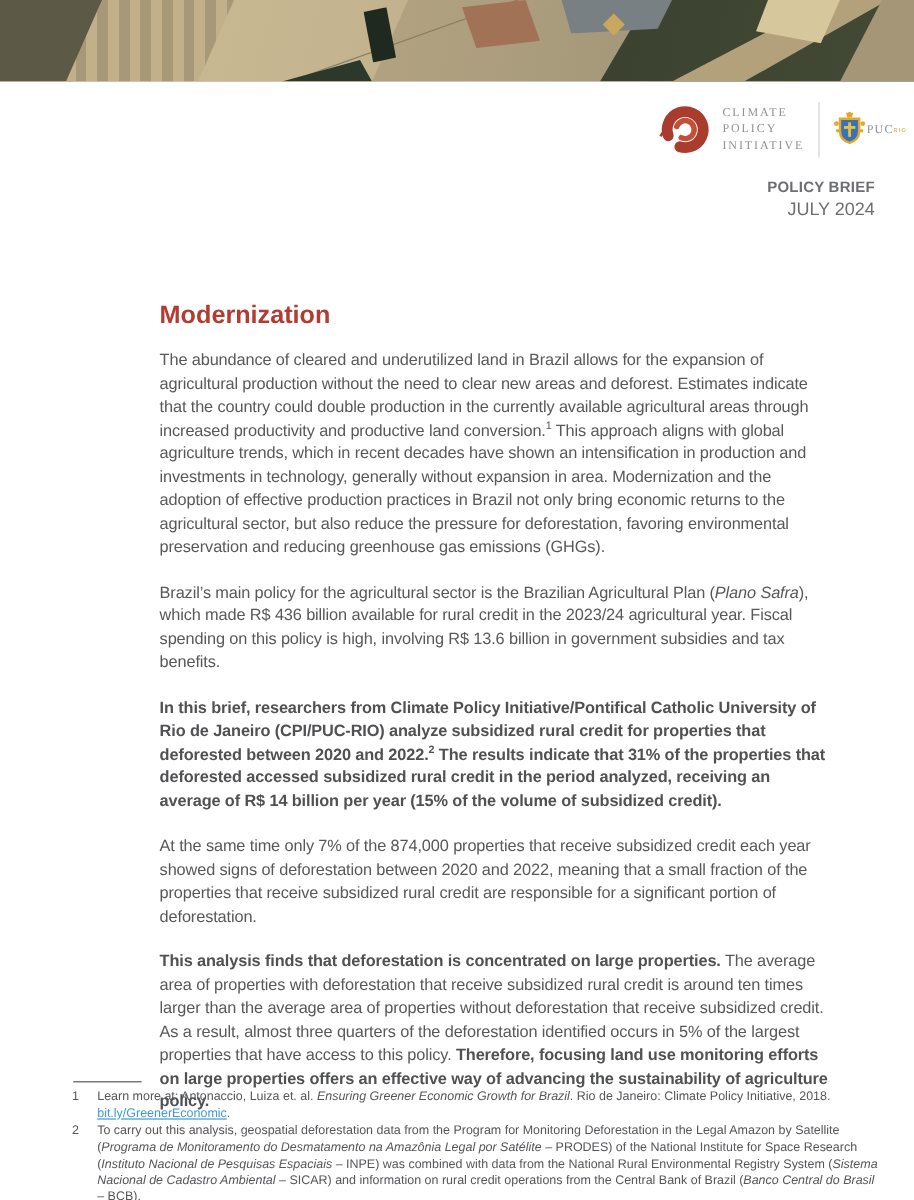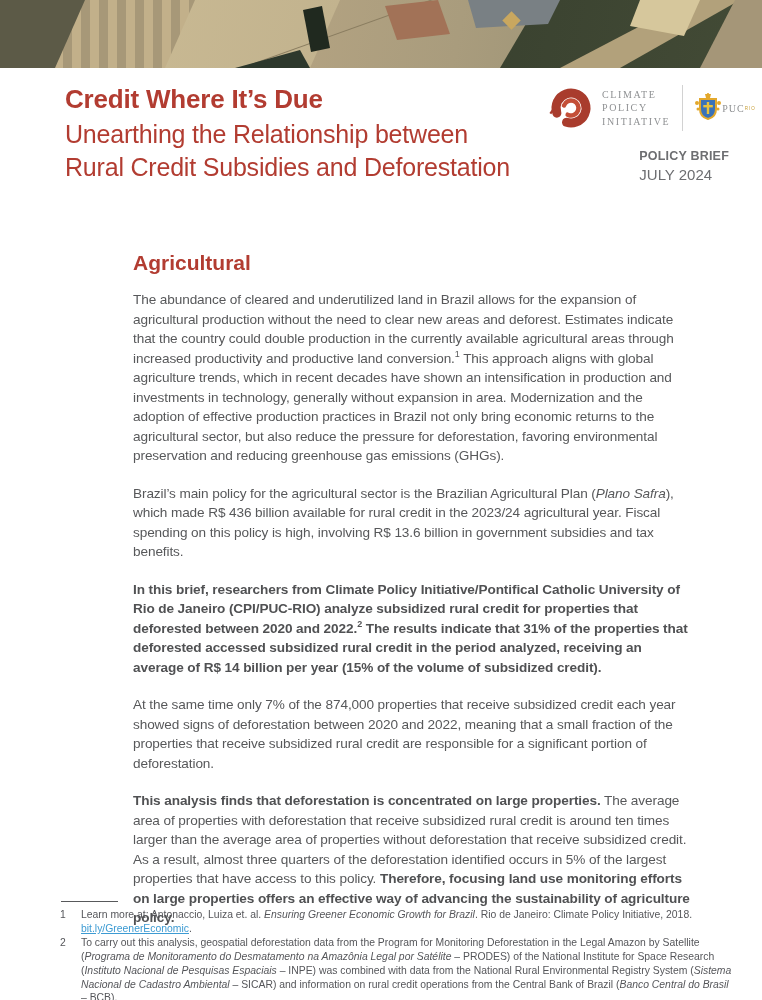--- a/index.html
+++ b/index.html
@@ -31,21 +31,21 @@
   .doc-subtitle{font-size:25px; font-weight:400; color:#b23c31; line-height:33px; letter-spacing:-0.2px;}
 
   .logo-row{position:absolute; left:548px; top:85px; display:flex; align-items:center;}
   .cpi-text{font-family:"Liberation Serif", serif; font-size:10px; letter-spacing:1.6px;
             color:#8f9193; line-height:13.5px; margin-left:8px;}
   .logo-divider{width:1px; height:46px; background:#d2d2d2; margin:0 11px 0 12px;}
   .puc-block{display:flex; flex-direction:row; align-items:center;}
   .puc-label{font-family:"Liberation Serif", serif; font-size:10px; color:#8e9092; letter-spacing:1px; margin-top:1px;}
   .puc-sub{font-size:4.5px; color:#c9a03a; letter-spacing:1px;}
 
-  .brief-meta{position:absolute; right:33px; top:149px; text-align:left; color:#6d6e71;}
+  .brief-meta{position:absolute; right:33px; top:149px; text-align:right; color:#6d6e71;}
   .brief-type{font-size:12.5px; font-weight:700; letter-spacing:0.2px;}
   .brief-date{font-size:15px; margin-top:3px;}
 
   
   .content{position:absolute; left:133px; top:251px; width:578px; color:#57585a;}
   .section-heading{margin:0 0 15px 0; font-size:21px; font-weight:700; color:#b23c31;}
   .content p{margin:0 16px 18px 0; font-size:13.6px; line-height:19.5px; letter-spacing:-0.1px;}
   .content p.bold-p{font-weight:700; color:#505153;}
   .content .b{font-weight:700; color:#505153;}
   .fn-ref{font-size:9px; vertical-align:super; line-height:0;}
@@ -72,27 +72,20 @@
     <div class="patch p-h"></div>
     <div class="patch p-i"></div>
     <div class="patch p-k"></div>
     <div class="patch p-e"></div>
     <div class="patch p-f"></div>
     <div class="patch p-d"></div>
     <div class="patch p-d2"></div>
     <div class="p-j"></div>
   </div>
 
-  <div class="title-block">
-    <h1 class="doc-title">Credit Where It’s Due</h1>
-    <div class="doc-subtitle">
-      <div>Unearthing the Relationship between</div>
-      <div>Rural Credit Subsidies and Deforestation</div>
-    </div>
-  </div>
 
   <div class="logo-row">
     <svg width="46" height="46" viewBox="0 0 46 46">
       <g fill="none" stroke-linecap="round">
         <circle cx="23" cy="23" r="15" stroke="#a93c2d" stroke-width="9" stroke-dasharray="80 14.2" transform="rotate(160 23 23)"></circle>
         <circle cx="23" cy="23" r="7.5" stroke="#c44f38" stroke-width="4.5" stroke-dasharray="36 11.1" transform="rotate(200 23 23)"></circle>
         <rect x="1" y="25" width="7" height="2.2" fill="#a93c2d" transform="rotate(-55 4 26)"></rect>
       </g>
     </svg>
     <div class="cpi-text">
@@ -117,21 +110,21 @@
       <div class="puc-sub">RIO</div>
     </div>
   </div>
 
   <div class="brief-meta">
     <div class="brief-type">POLICY BRIEF</div>
     <div class="brief-date">JULY 2024</div>
   </div>
 
   <div class="content">
-    <h2 class="section-heading">Agricultural</h2>
+    <h2 class="section-heading">Modernization</h2>
 
     <p><span>The abundance of cleared and underutilized land in Brazil allows for the expansion of agricultural production without the need to clear new areas and deforest. Estimates indicate that the country could double production in the currently available agricultural areas through increased productivity and productive land conversion.</span><sup class="fn-ref">1</sup><span> This approach aligns with global agriculture trends, which in recent decades have shown an intensification in production and investments in technology, generally without expansion in area. Modernization and the adoption of effective production practices in Brazil not only bring economic returns to the agricultural sector, but also reduce the pressure for deforestation, favoring environmental preservation and reducing greenhouse gas emissions (GHGs).</span></p>
 
     <p><span>Brazil’s main policy for the agricultural sector is the Brazilian Agricultural Plan (</span><i>Plano Safra</i><span>), which made R$ 436 billion available for rural credit in the 2023/24 agricultural year. Fiscal spending on this policy is high, involving R$ 13.6 billion in government subsidies and tax benefits.</span></p>
 
     <p class="bold-p"><span>In this brief, researchers from Climate Policy Initiative/Pontifical Catholic University of Rio de Janeiro (CPI/PUC-RIO) analyze subsidized rural credit for properties that deforested between 2020 and 2022.</span><sup class="fn-ref">2</sup><span> The results indicate that 31% of the properties that deforested accessed subsidized rural credit in the period analyzed, receiving an average of R$ 14 billion per year (15% of the volume of subsidized credit).</span></p>
 
     <p>At the same time only 7% of the 874,000 properties that receive subsidized credit each year showed signs of deforestation between 2020 and 2022, meaning that a small fraction of the properties that receive subsidized rural credit are responsible for a significant portion of deforestation.</p>
 
     <p><span class="b">This analysis finds that deforestation is concentrated on large properties.</span><span> The average area of properties with deforestation that receive subsidized rural credit is around ten times larger than the average area of properties without deforestation that receive subsidized credit. As a result, almost three quarters of the deforestation identified occurs in 5% of the largest properties that have access to this policy. </span><span class="b">Therefore, focusing land use monitoring efforts on large properties offers an effective way of advancing the sustainability of agriculture policy.</span></p>

